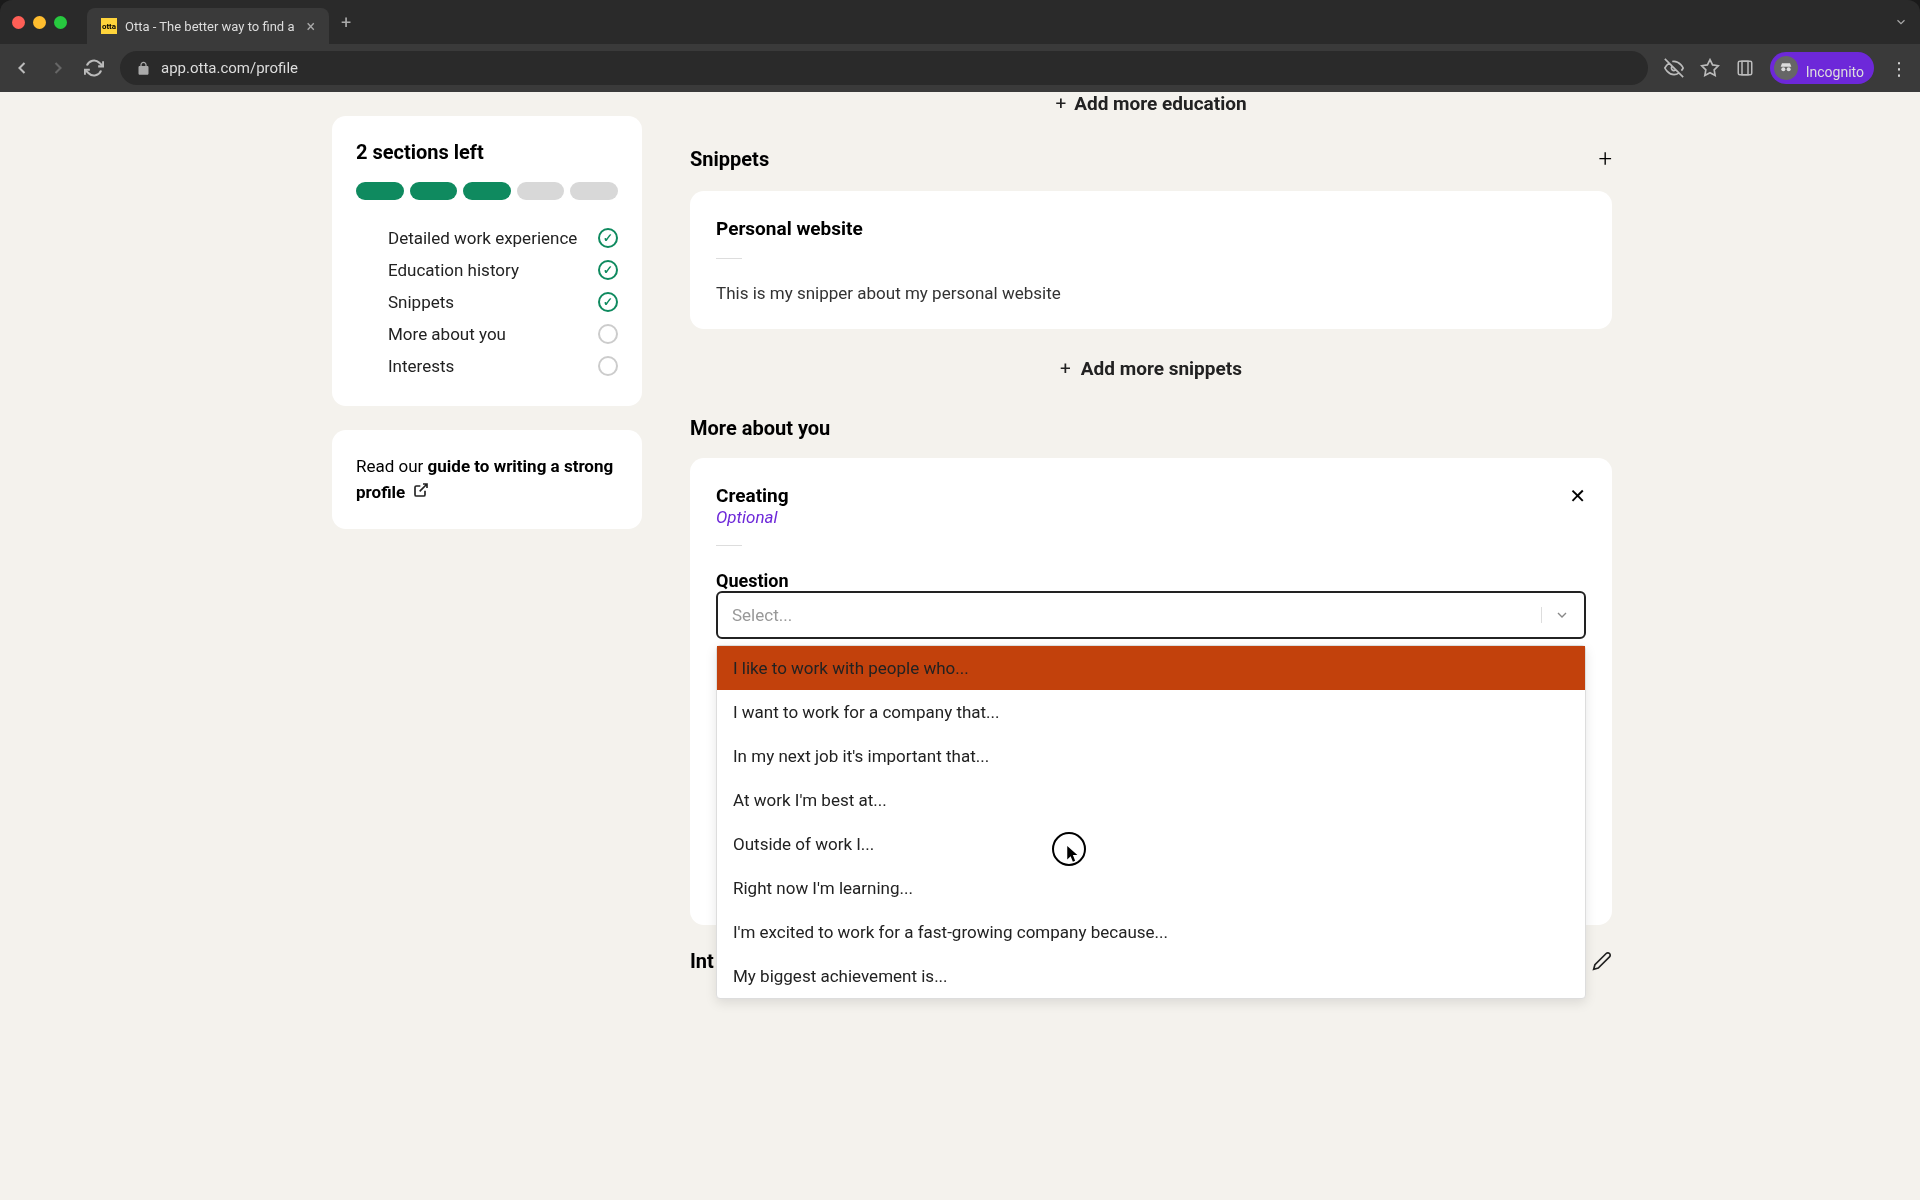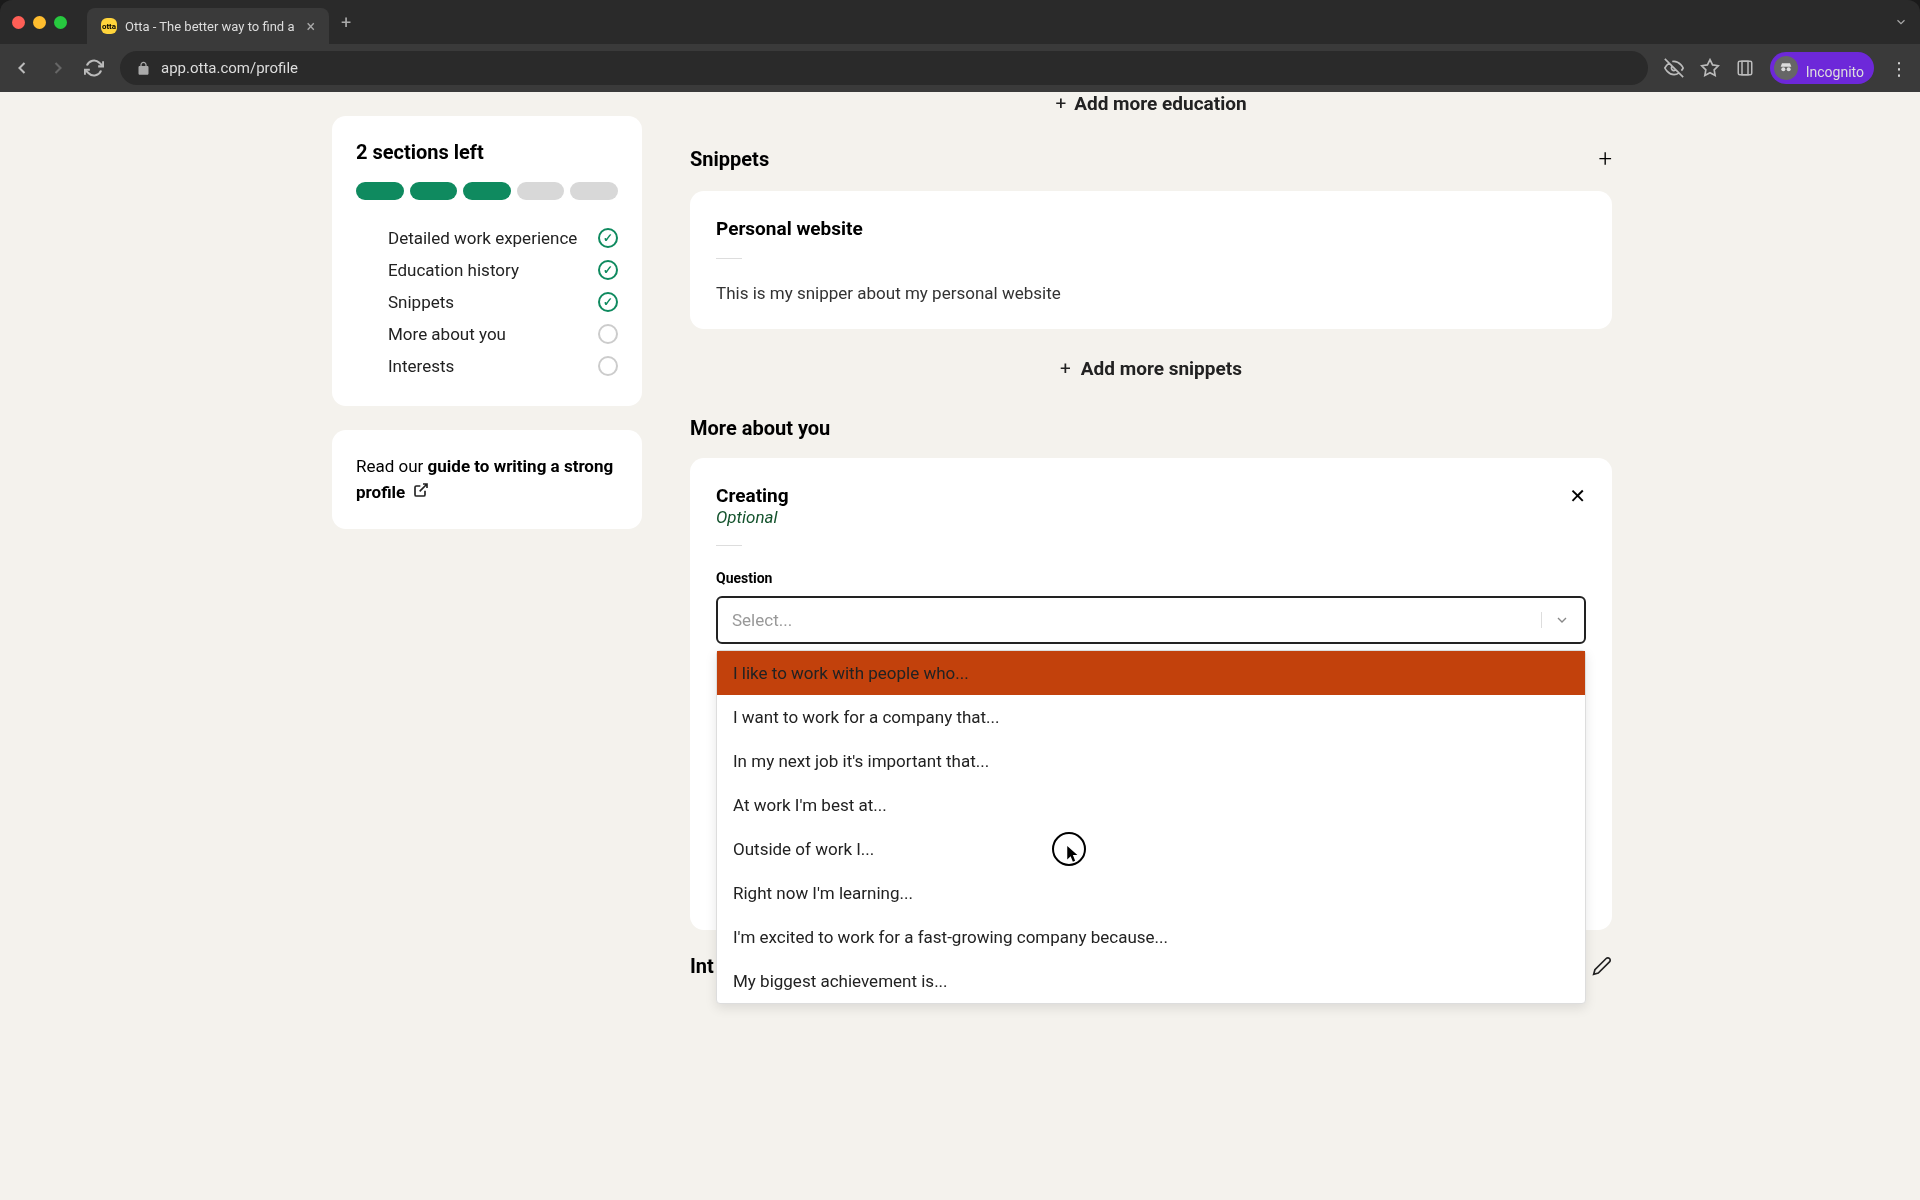--- a/index.html
+++ b/index.html
@@ -6,21 +6,21 @@
     body { background: #1a1a1a; width: 1920px; height: 1200px; overflow: hidden; }
     
     
     .browser-top { background: #2a2a2a; height: 44px; display: flex; align-items: center; padding: 0 12px; border-radius: 12px 12px 0 0; }
     .win-controls { display: flex; gap: 8px; margin-right: 20px; }
     .win-dot { width: 13px; height: 13px; border-radius: 50%; }
     .win-red { background: #ff5f56; }
     .win-yellow { background: #ffbd2e; }
     .win-green { background: #27c93f; }
     .tab { background: #3a3a3a; border-radius: 8px 8px 0 0; padding: 8px 14px; display: flex; align-items: center; gap: 8px; color: #ddd; font-size: 13px; max-width: 280px; height: 36px; margin-top: 8px; }
-    .favicon { width: 16px; height: 16px; background: #ffd43b; border-radius: 6px; display: flex; align-items: center; justify-content: center; font-size: 8px; font-weight: bold; color: #000; }
+    .favicon { width: 16px; height: 16px; background: #ffd43b; border-radius: 0; display: flex; align-items: center; justify-content: center; font-size: 8px; font-weight: bold; color: #000; }
     .tab-close { margin-left: 4px; color: #aaa; font-size: 16px; }
     .new-tab { margin-left: 12px; color: #aaa; font-size: 18px; }
     .tab-drop { margin-left: auto; color: #aaa; }
     
     .url-bar-row { background: #3a3a3a; height: 48px; display: flex; align-items: center; padding: 0 12px; gap: 16px; }
     .nav-btn { color: #bbb; cursor: pointer; display: flex; align-items: center; }
     .nav-btn.disabled { color: #666; }
     .url-bar { flex: 1; background: #2a2a2a; border-radius: 20px; padding: 8px 16px; display: flex; align-items: center; gap: 10px; color: #ddd; font-size: 15px; }
     .lock-icon { color: #aaa; }
     .url-text { color: #ddd; }
@@ -59,23 +59,23 @@
     .snippet-card { background: #fff; border-radius: 14px; padding: 26px; }
     .snippet-title { font-size: 19px; font-weight: 700; margin-bottom: 18px; }
     .divider-short { width: 26px; height: 1px; background: #ddd; margin-bottom: 24px; }
     .snippet-text { font-size: 17px; color: #333; }
     .add-more-row { text-align: center; padding: 16px 0 4px; }
     .add-more-btn { display: inline-flex; align-items: center; gap: 10px; font-size: 19px; font-weight: 700; color: #222; }
     
     .creating-card { background: #fff; border-radius: 14px; padding: 26px; position: relative; }
     .creating-header { display: flex; justify-content: space-between; align-items: flex-start; }
     .creating-title { font-size: 19px; font-weight: 700; }
-    .optional { font-style: italic; color: #14532d; font-size: 17px; }
+    .optional { font-style: italic; color: #6d28d9; font-size: 17px; }
     .close-x { font-size: 20px; cursor: pointer; }
-    .q-label { font-size: 14px; font-weight: 700; margin-top: 14px; margin-bottom: 10px; }
+    .q-label { font-size: 18px; font-weight: 700; margin-top: 14px; }
     .select-box { border: 2px solid #222; border-radius: 6px; padding: 12px 14px; display: flex; justify-content: space-between; align-items: center; position: relative; }
     .select-ph { color: #999; font-size: 17px; }
     .chev { color: #888; border-left: 1px solid #ddd; padding-left: 12px; }
     
     .dropdown { position: absolute; background: #fff; border: 1px solid #ddd; border-radius: 4px; box-shadow: 0 4px 12px rgba(0,0,0,0.1); z-index: 100; margin-top: 6px; left: 0; right: 0; top: 100%; }
     .dd-positioner { position: relative; }
     .dd-item { padding: 12px 16px; font-size: 17px; color: #222; cursor: pointer; }
     .dd-item.hover { background: #c2410c; }
     
     .interests-row { display: flex; justify-content: space-between; align-items: center; padding: 8px 0; margin-top: 4px;}

